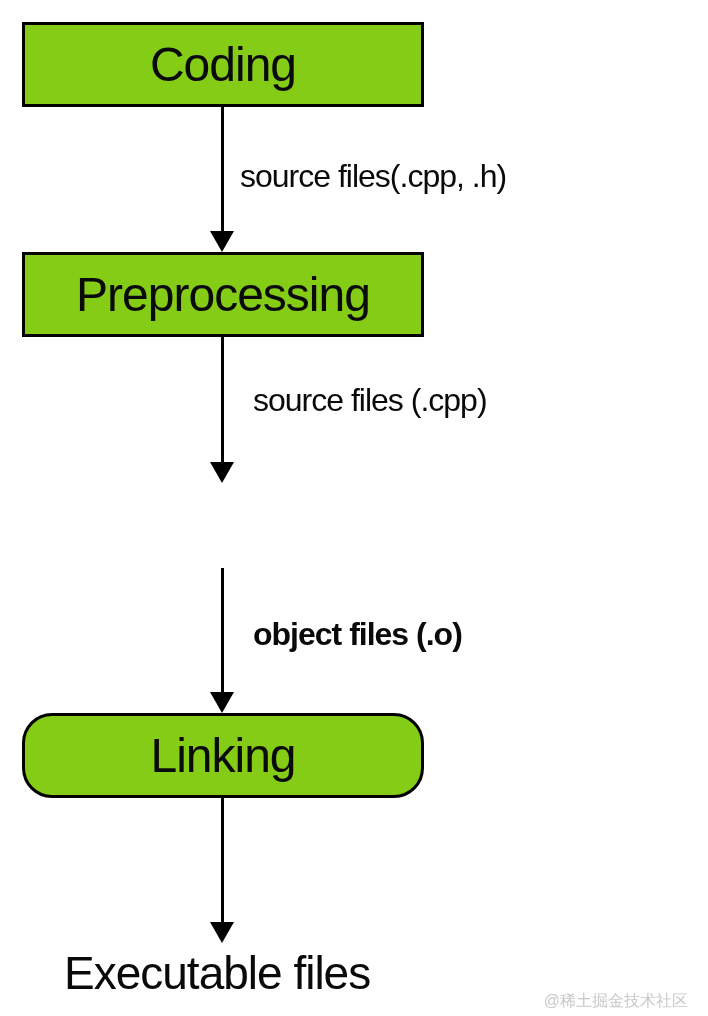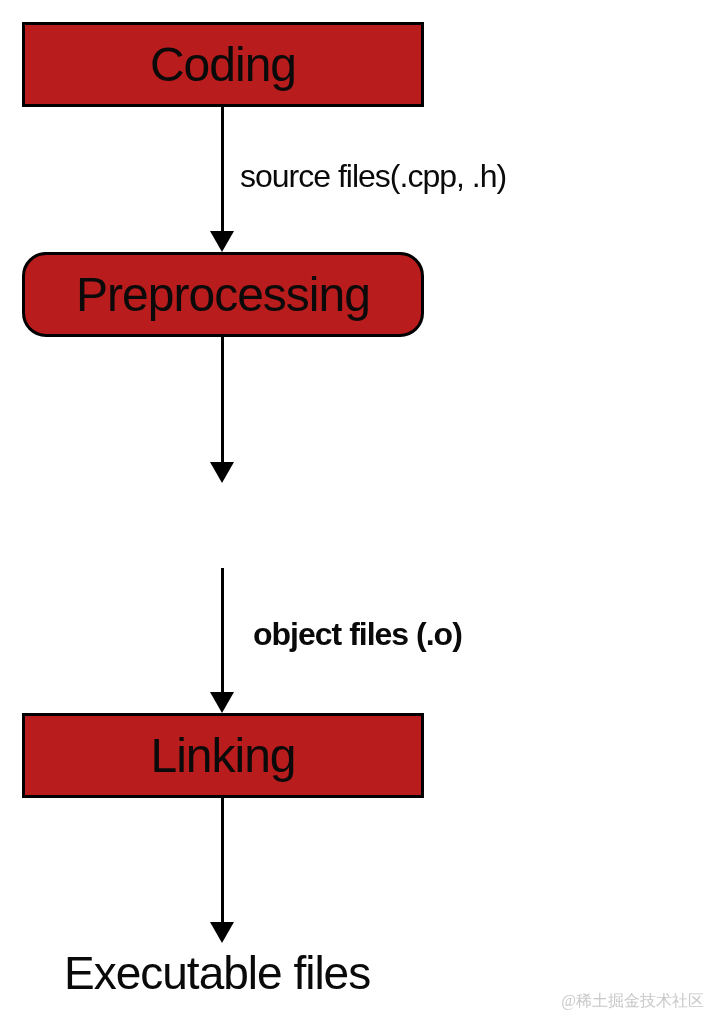--- a/index.html
+++ b/index.html
@@ -15,32 +15,32 @@
     overflow: hidden;
     font-family: "Liberation Sans", sans-serif;
     color: #0a0a0a;
   }
   .node {
     position: absolute;
     left: 22px;
     width: 396px;
     height: 79px;
     border: 3px solid #000000;
-    background: #b91c1c;
+    background: #84cc16;
     display: flex;
     align-items: center;
     justify-content: center;
     font-size: 48px;
     letter-spacing: -1px;
     white-space: nowrap;
   }
   #node-coding        { top: 22px; }
-  #node-preprocessing { top: 252px; border-radius: 24px; }
+  #node-preprocessing { top: 252px; }
   #node-compiling     { top: 483px; }
-  #node-linking       { top: 713px; }
+  #node-linking       { top: 713px; border-radius: 30px; }
 
   .arrow-line {
     position: absolute;
     left: 221px;
     width: 3px;
     background: #000000;
   }
   #arrow-line-1 { top: 107px; height: 126px; }
   #arrow-line-2 { top: 337px; height: 127px; }
   #arrow-line-3 { top: 568px; height: 126px; }
@@ -75,25 +75,25 @@
     position: absolute;
     left: 64px;
     top: 946px;
     font-size: 46px;
     letter-spacing: -1px;
     white-space: nowrap;
     color: #0a0a0a;
   }
   .watermark {
     position: absolute;
-    right: 4px;
+    right: 20px;
     top: 991px;
     font-size: 16px;
     color: #c8c8c8;
-    font-family: Liberation Serif, serif;
+    font-family: Liberation Sans, sans-serif;
     white-space: nowrap;
   }
 </style>
 </head>
 <body>
 
 <div id="canvas">
 
   <div class="node" id="node-coding">Coding</div>
 
@@ -101,20 +101,21 @@
 
 
   <div class="node" id="node-linking">Linking</div>
 
   <div class="arrow-line" id="arrow-line-1"></div>
   <div class="arrow-head" id="arrow-head-1"></div>
   <div class="edge-label" id="edge-label-1">source files(.cpp, .h)</div>
 
   <div class="arrow-line" id="arrow-line-2"></div>
   <div class="arrow-head" id="arrow-head-2"></div>
+  <div class="edge-label" id="edge-label-2">source files (.cpp)</div>
 
   <div class="arrow-line" id="arrow-line-3"></div>
   <div class="arrow-head" id="arrow-head-3"></div>
   <div class="edge-label" id="edge-label-3">object files (.o)</div>
 
   <div class="arrow-line" id="arrow-line-4"></div>
   <div class="arrow-head" id="arrow-head-4"></div>
 
   <div class="end-label">Executable files</div>
 

